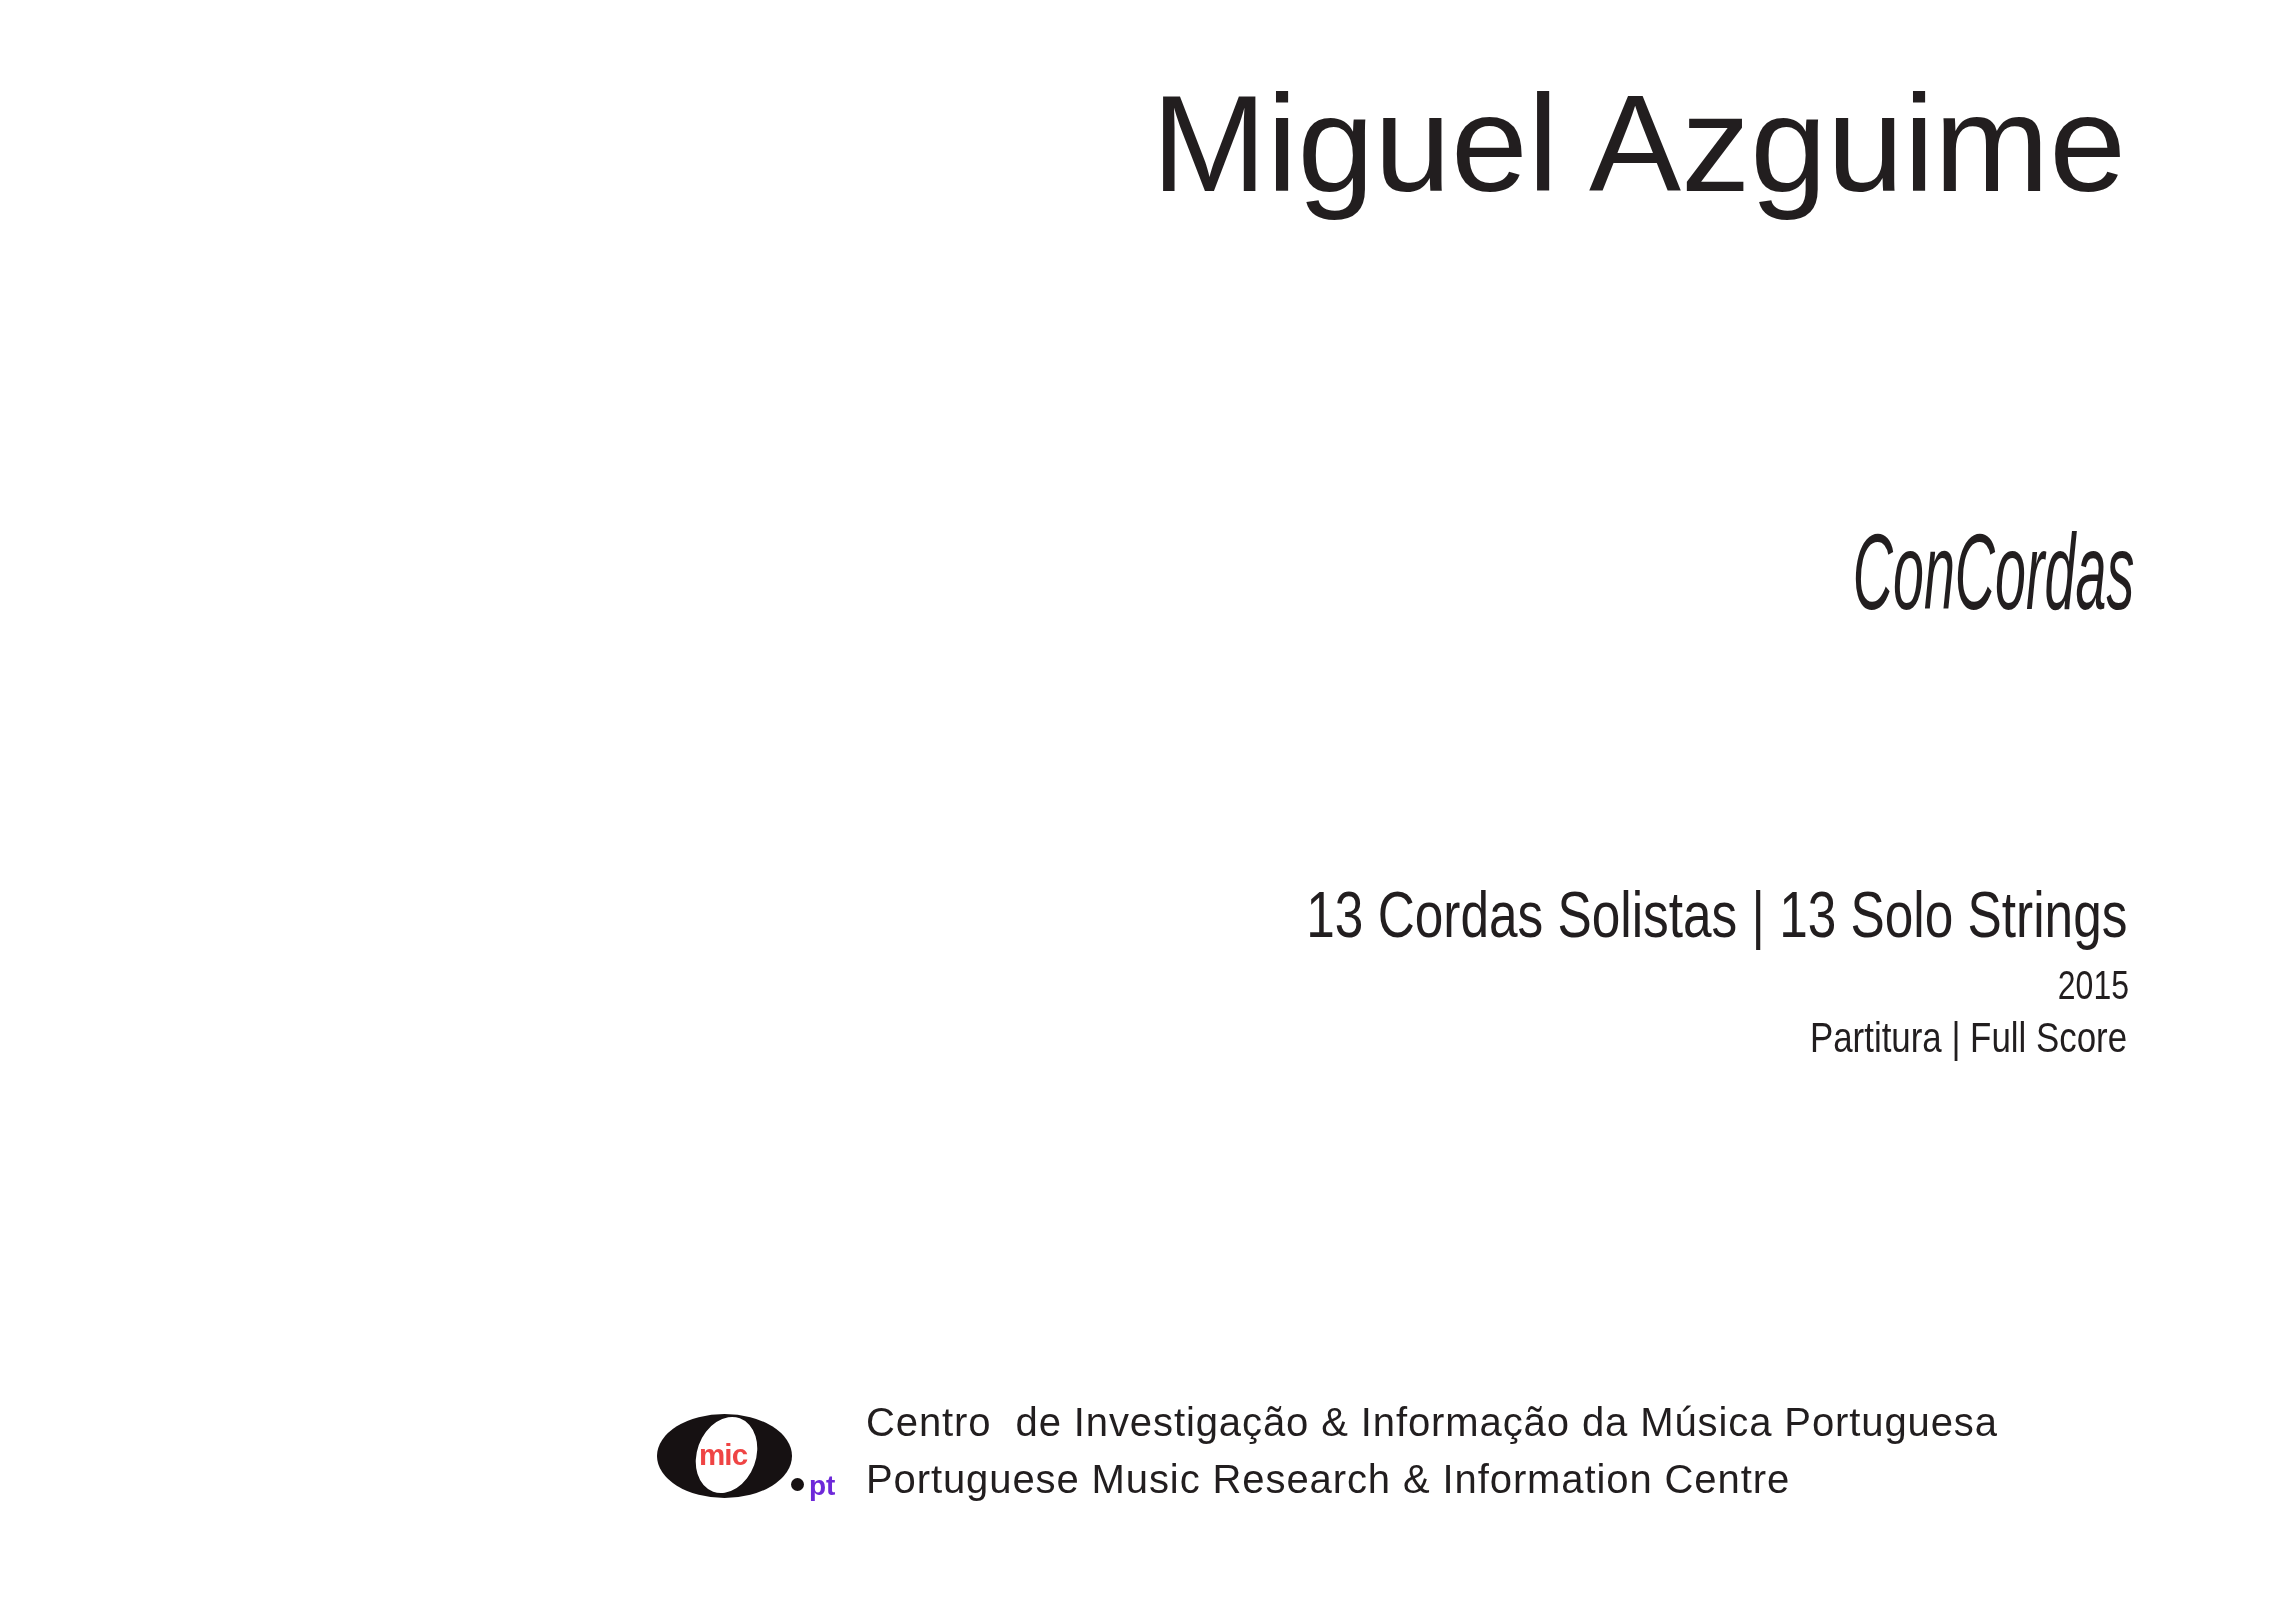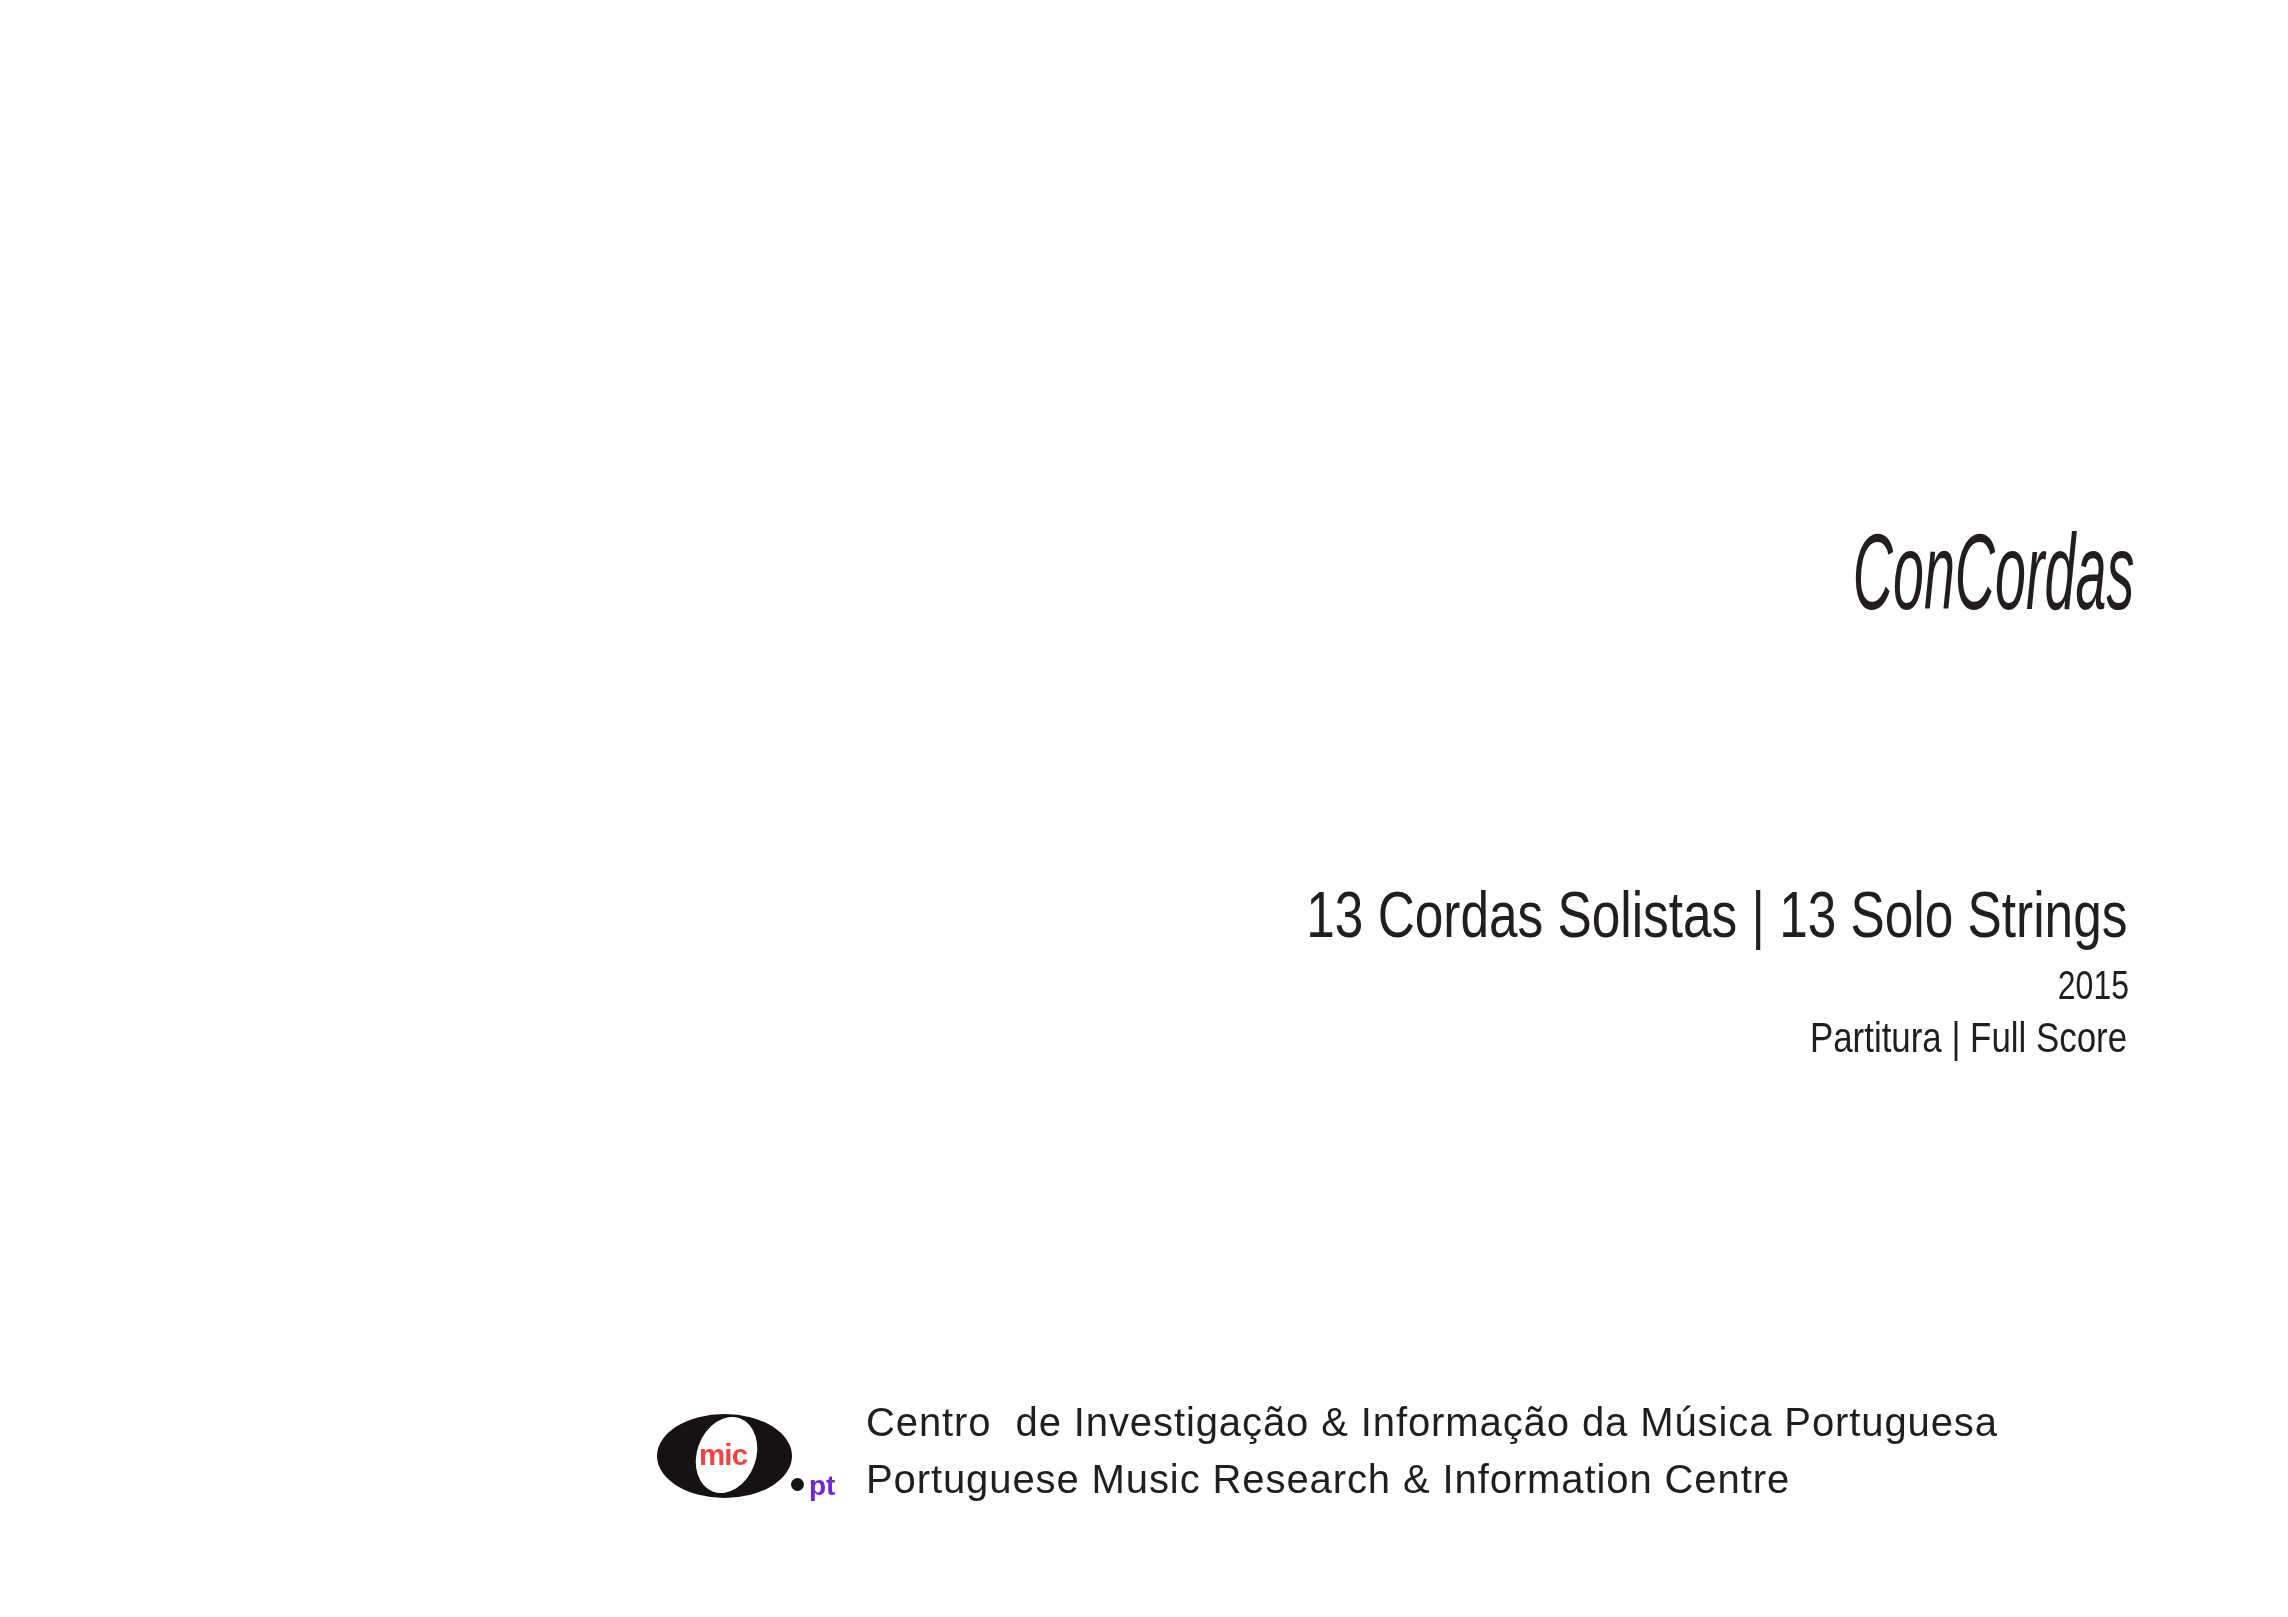--- a/index.html
+++ b/index.html
@@ -127,20 +127,21 @@
     font-weight: bold;
     line-height: 1;
     color: #6d28d9;
   }
 </style>
 </head>
 <body>
 
 <div class="page">
 
+  <div class="txt right-anchored composer">Miguel Azguime</div>
 
   <div class="txt right-anchored work-title">ConCordas</div>
 
   <div class="txt right-anchored instrumentation">13 Cordas Solistas | 13 Solo Strings</div>
 
   <div class="txt right-anchored year">2015</div>
 
   <div class="txt right-anchored edition">Partitura | Full Score</div>
 
   <div>

